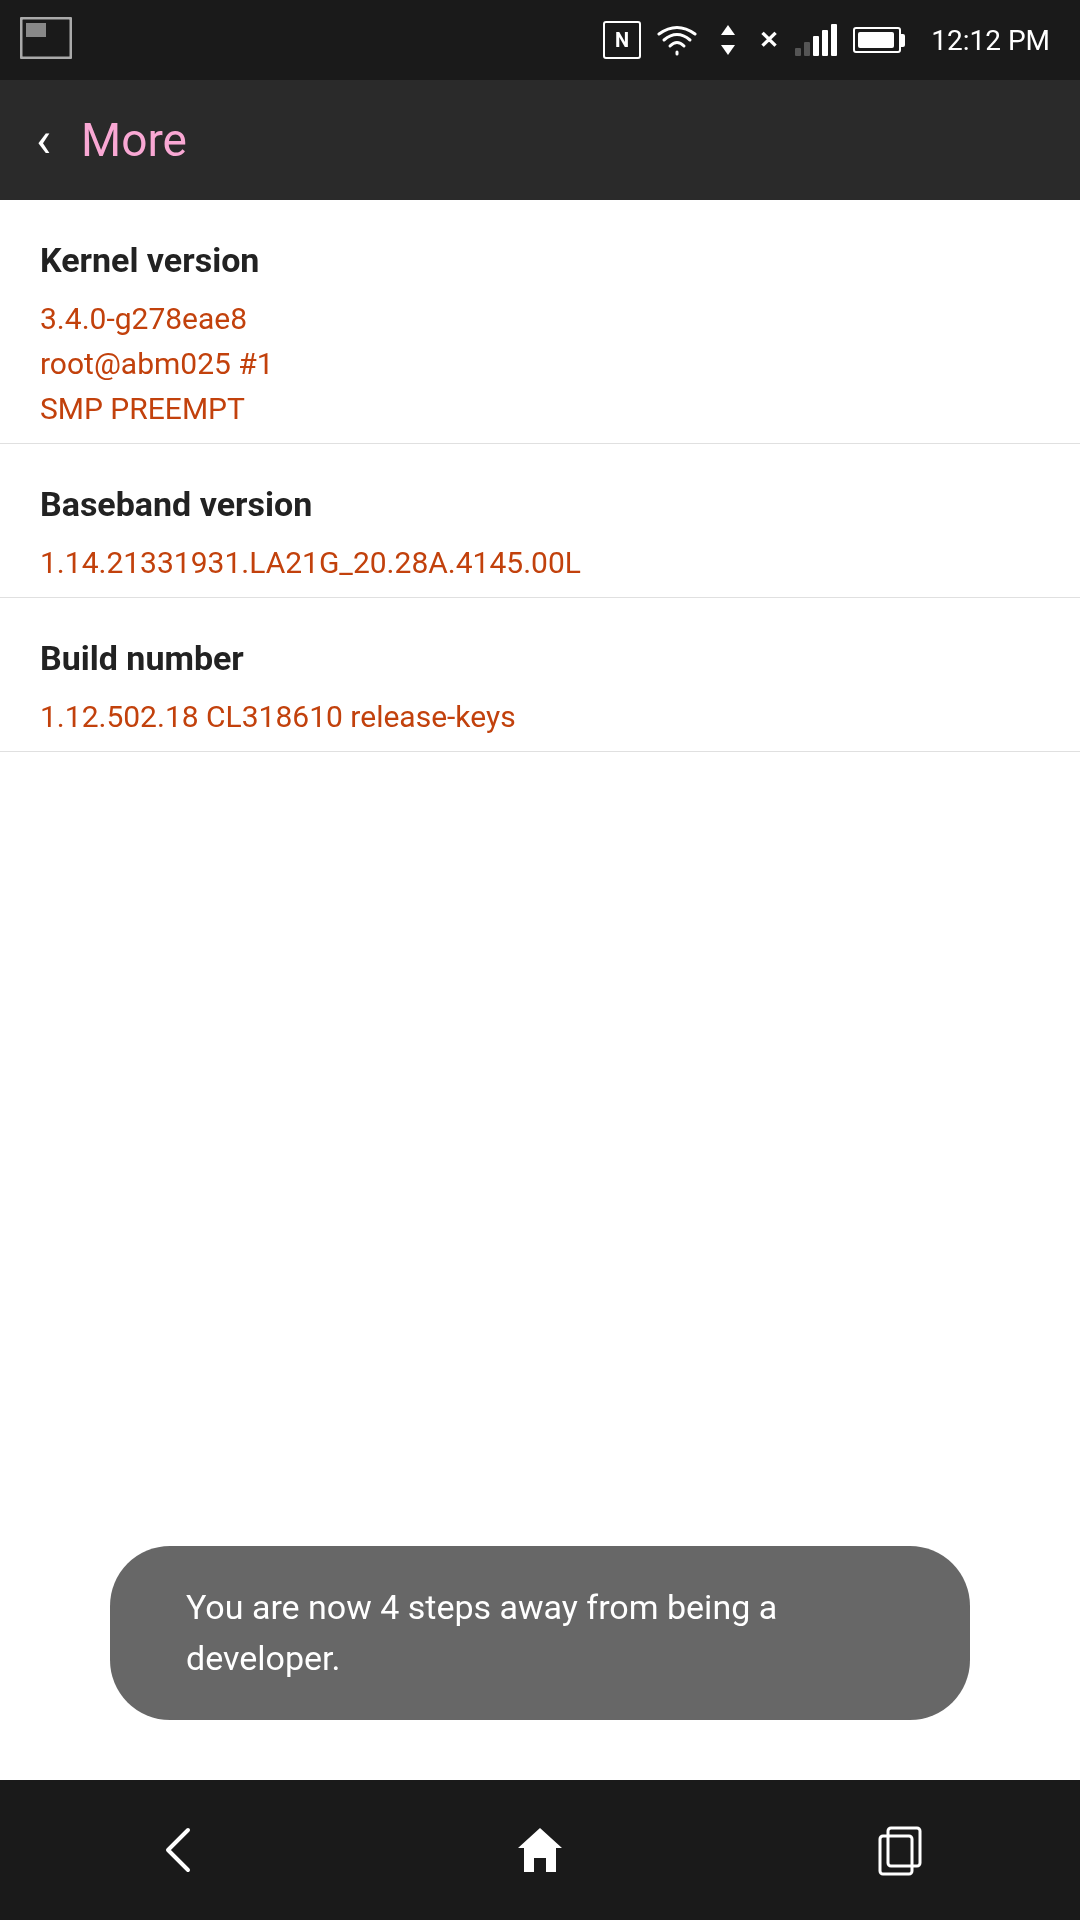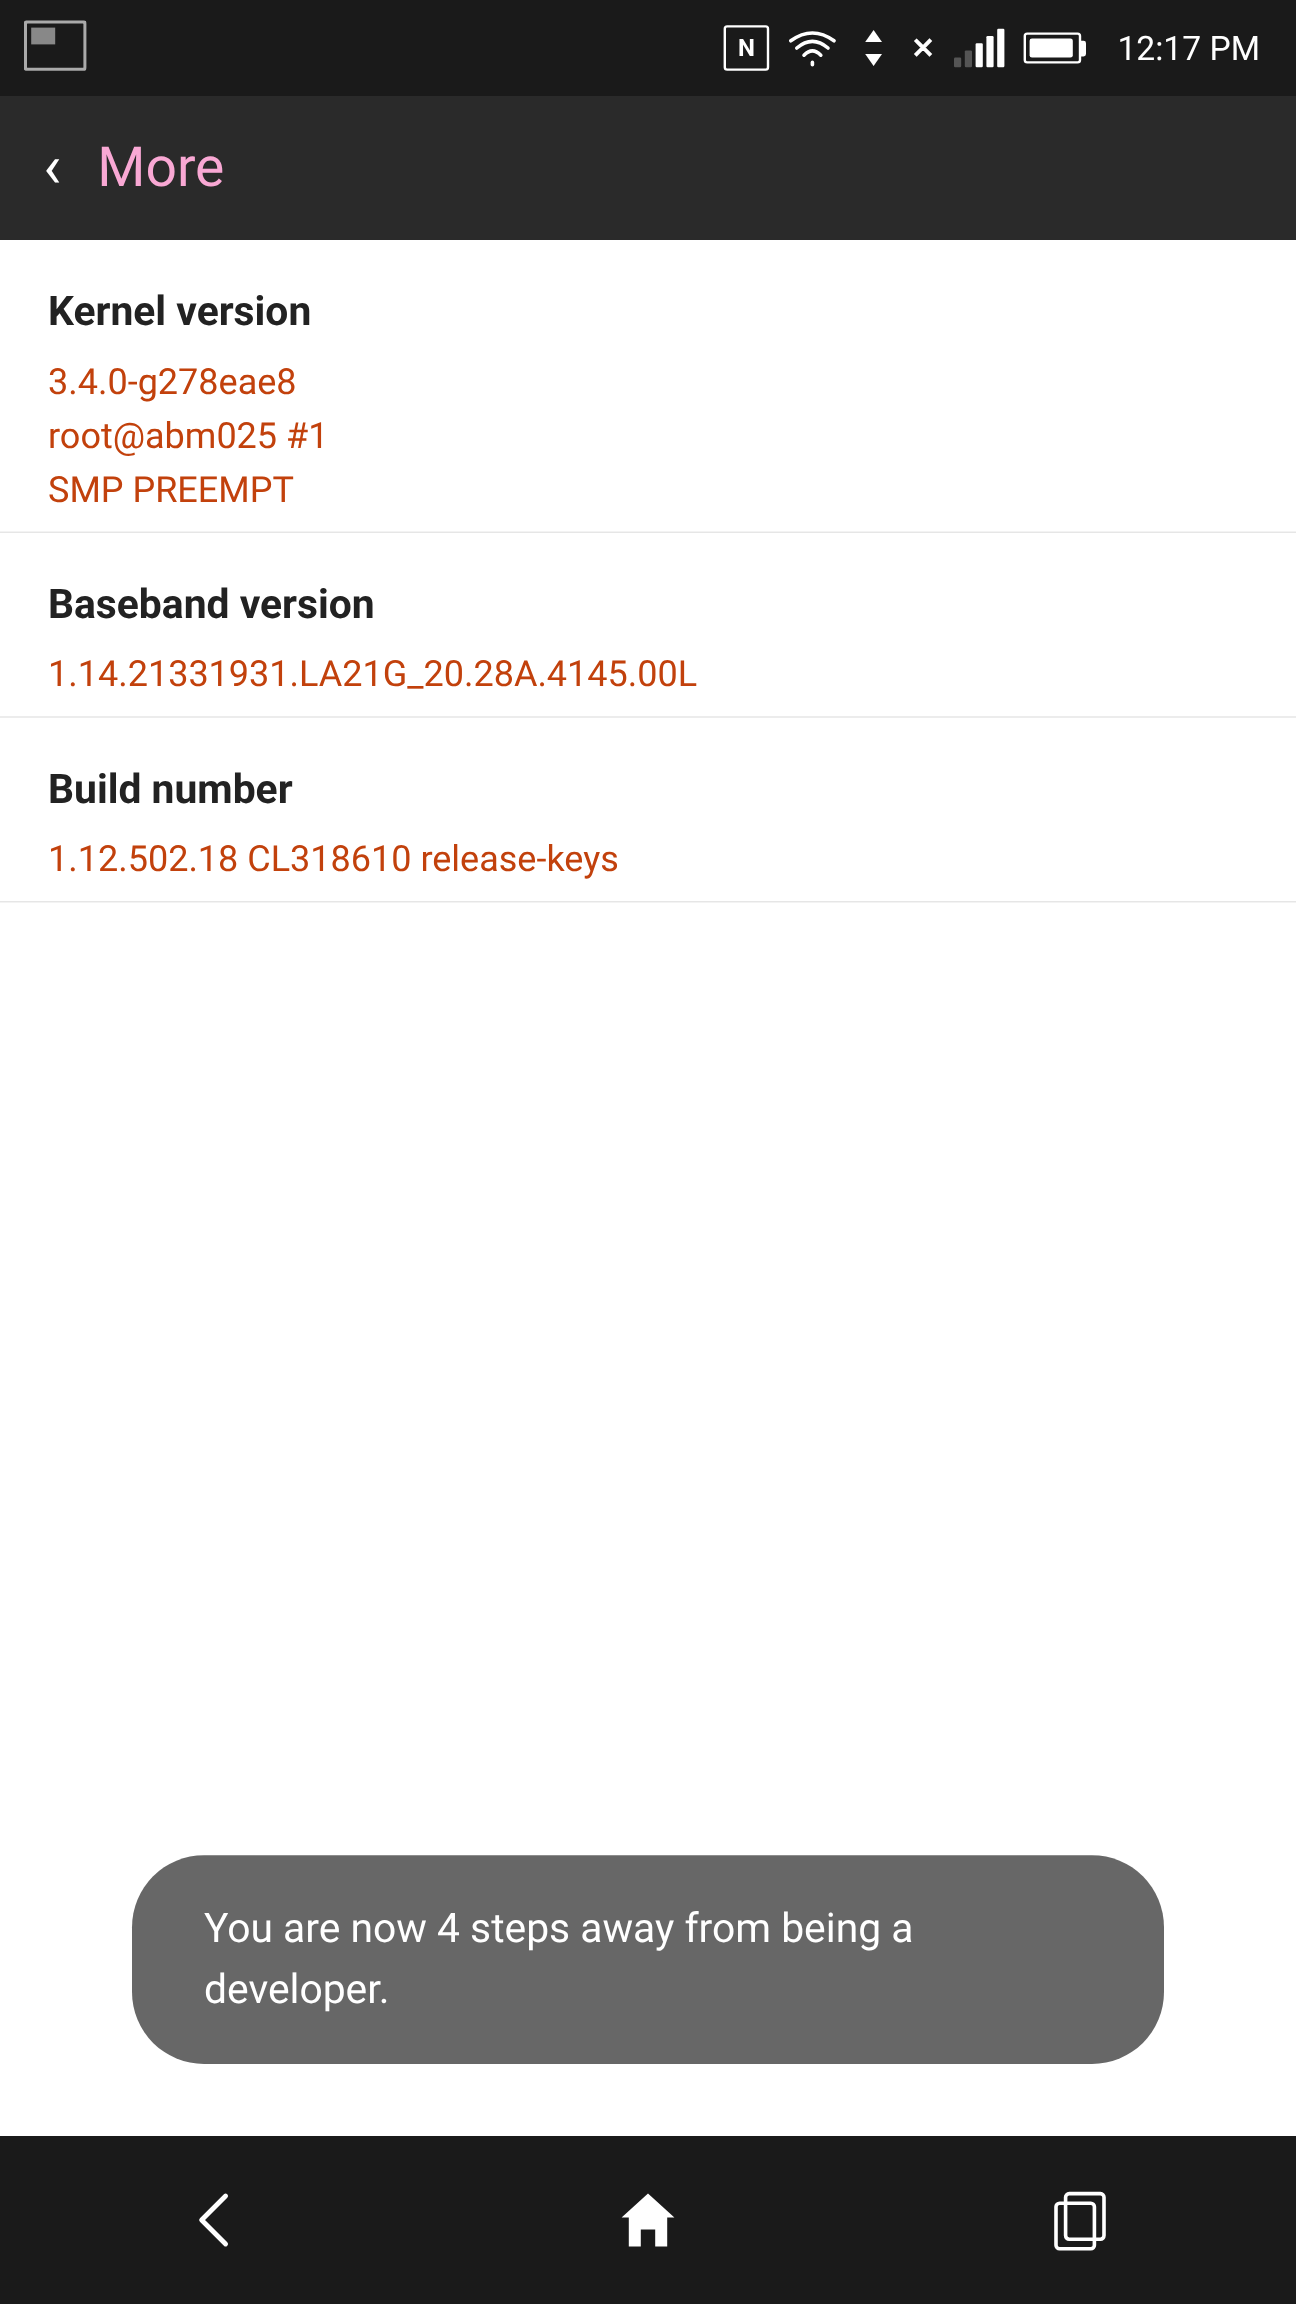--- a/index.html
+++ b/index.html
@@ -96,21 +96,21 @@
     }
 
     
     .toast {
       position: absolute;
       bottom: 200px;
       left: 50%;
       transform: translateX(-50%);
       background: rgba(90, 90, 90, 0.92);
       border-radius: 60px;
-      padding: 36px 60px;
+      padding: 36px 76px;
       width: 860px;
     }
 
     .toast-text {
       color: #ffffff;
       font-size: 34px;
       line-height: 1.5;
       text-align: left;
     }
 
@@ -180,21 +180,21 @@
       <div style="width:6px; height:32px; background:#fff; border-radius:1px;"></div>
     </div>
 
     <div style="display:flex; align-items:center;">
       <div style="width:48px; height:26px; border:2px solid #fff; border-radius:3px; position:relative; overflow:hidden;">
         <div style="position:absolute; top:3px; left:3px; bottom:3px; width:82%; background:#fff; border-radius:2px;"></div>
       </div>
       <div style="width:5px; height:13px; background:#fff; border-radius:0 2px 2px 0; margin-left:-1px;"></div>
     </div>
 
-    <div class="time-text">12:17 PM</div>
+    <div class="time-text">12:12 PM</div>
   </div>
 </div>
 
 <div class="header">
   <div class="back-arrow">‹</div>
   <div class="header-title">More</div>
 </div>
 
 <div class="content">
 

